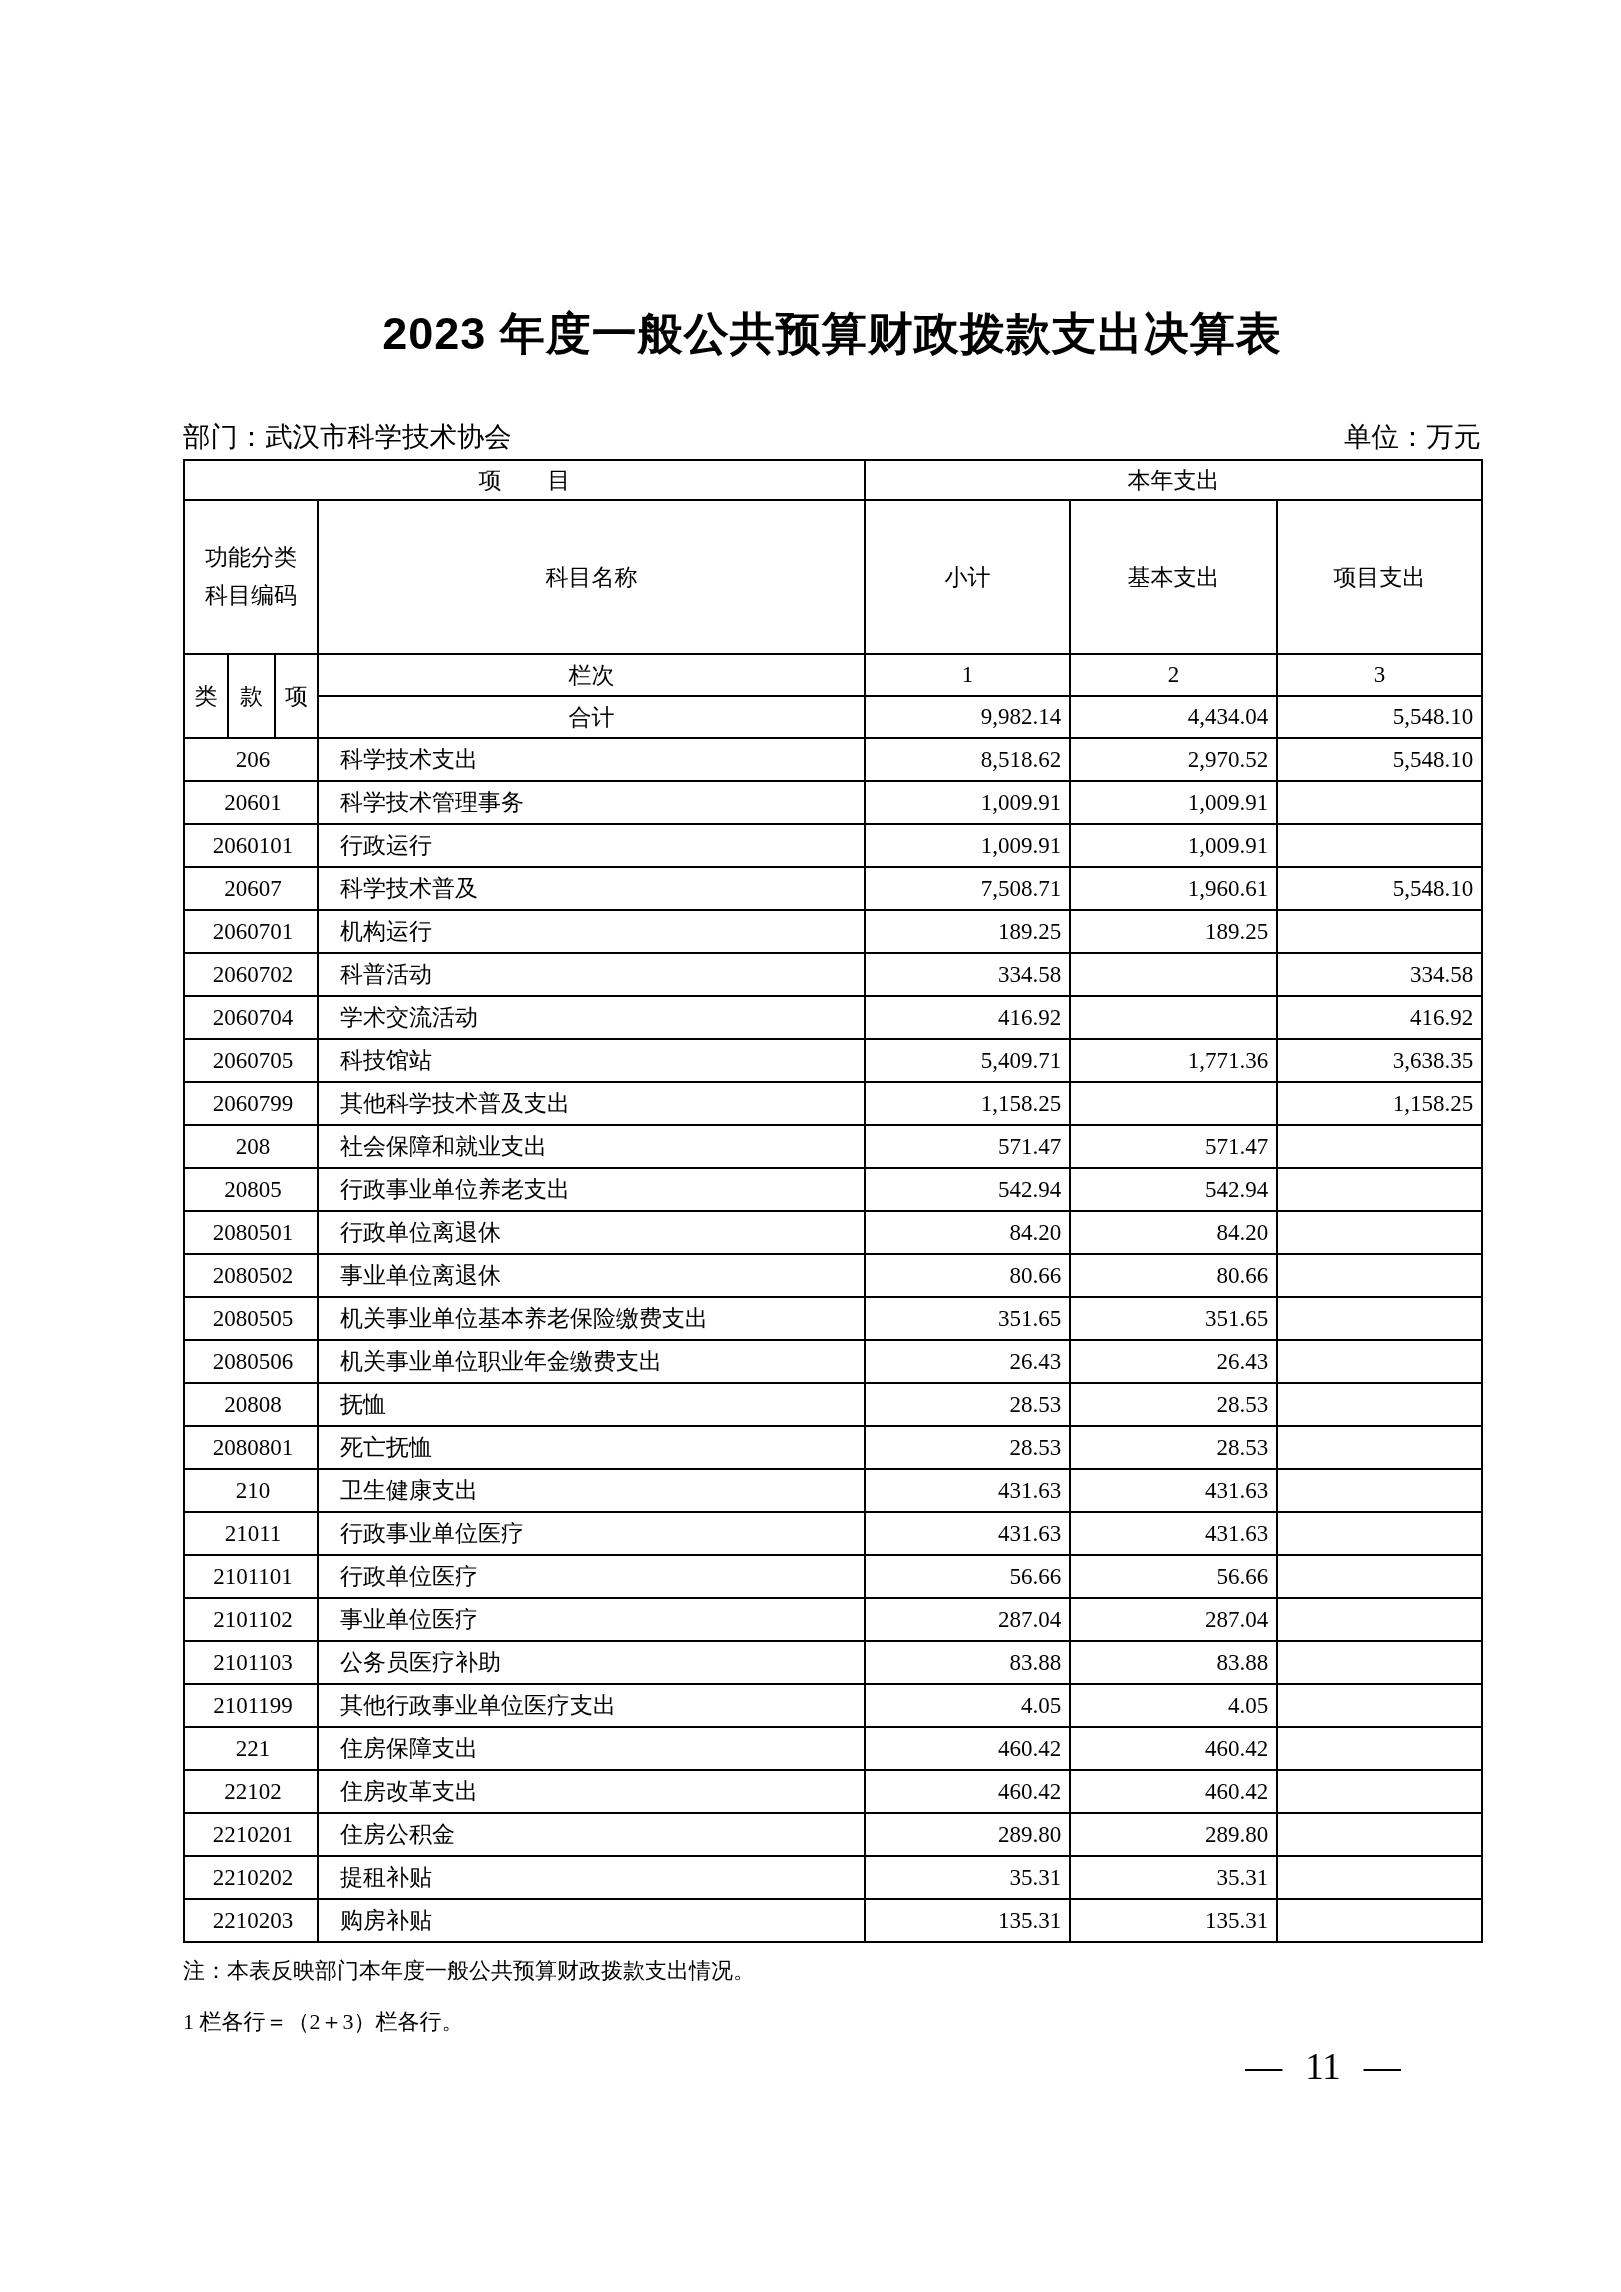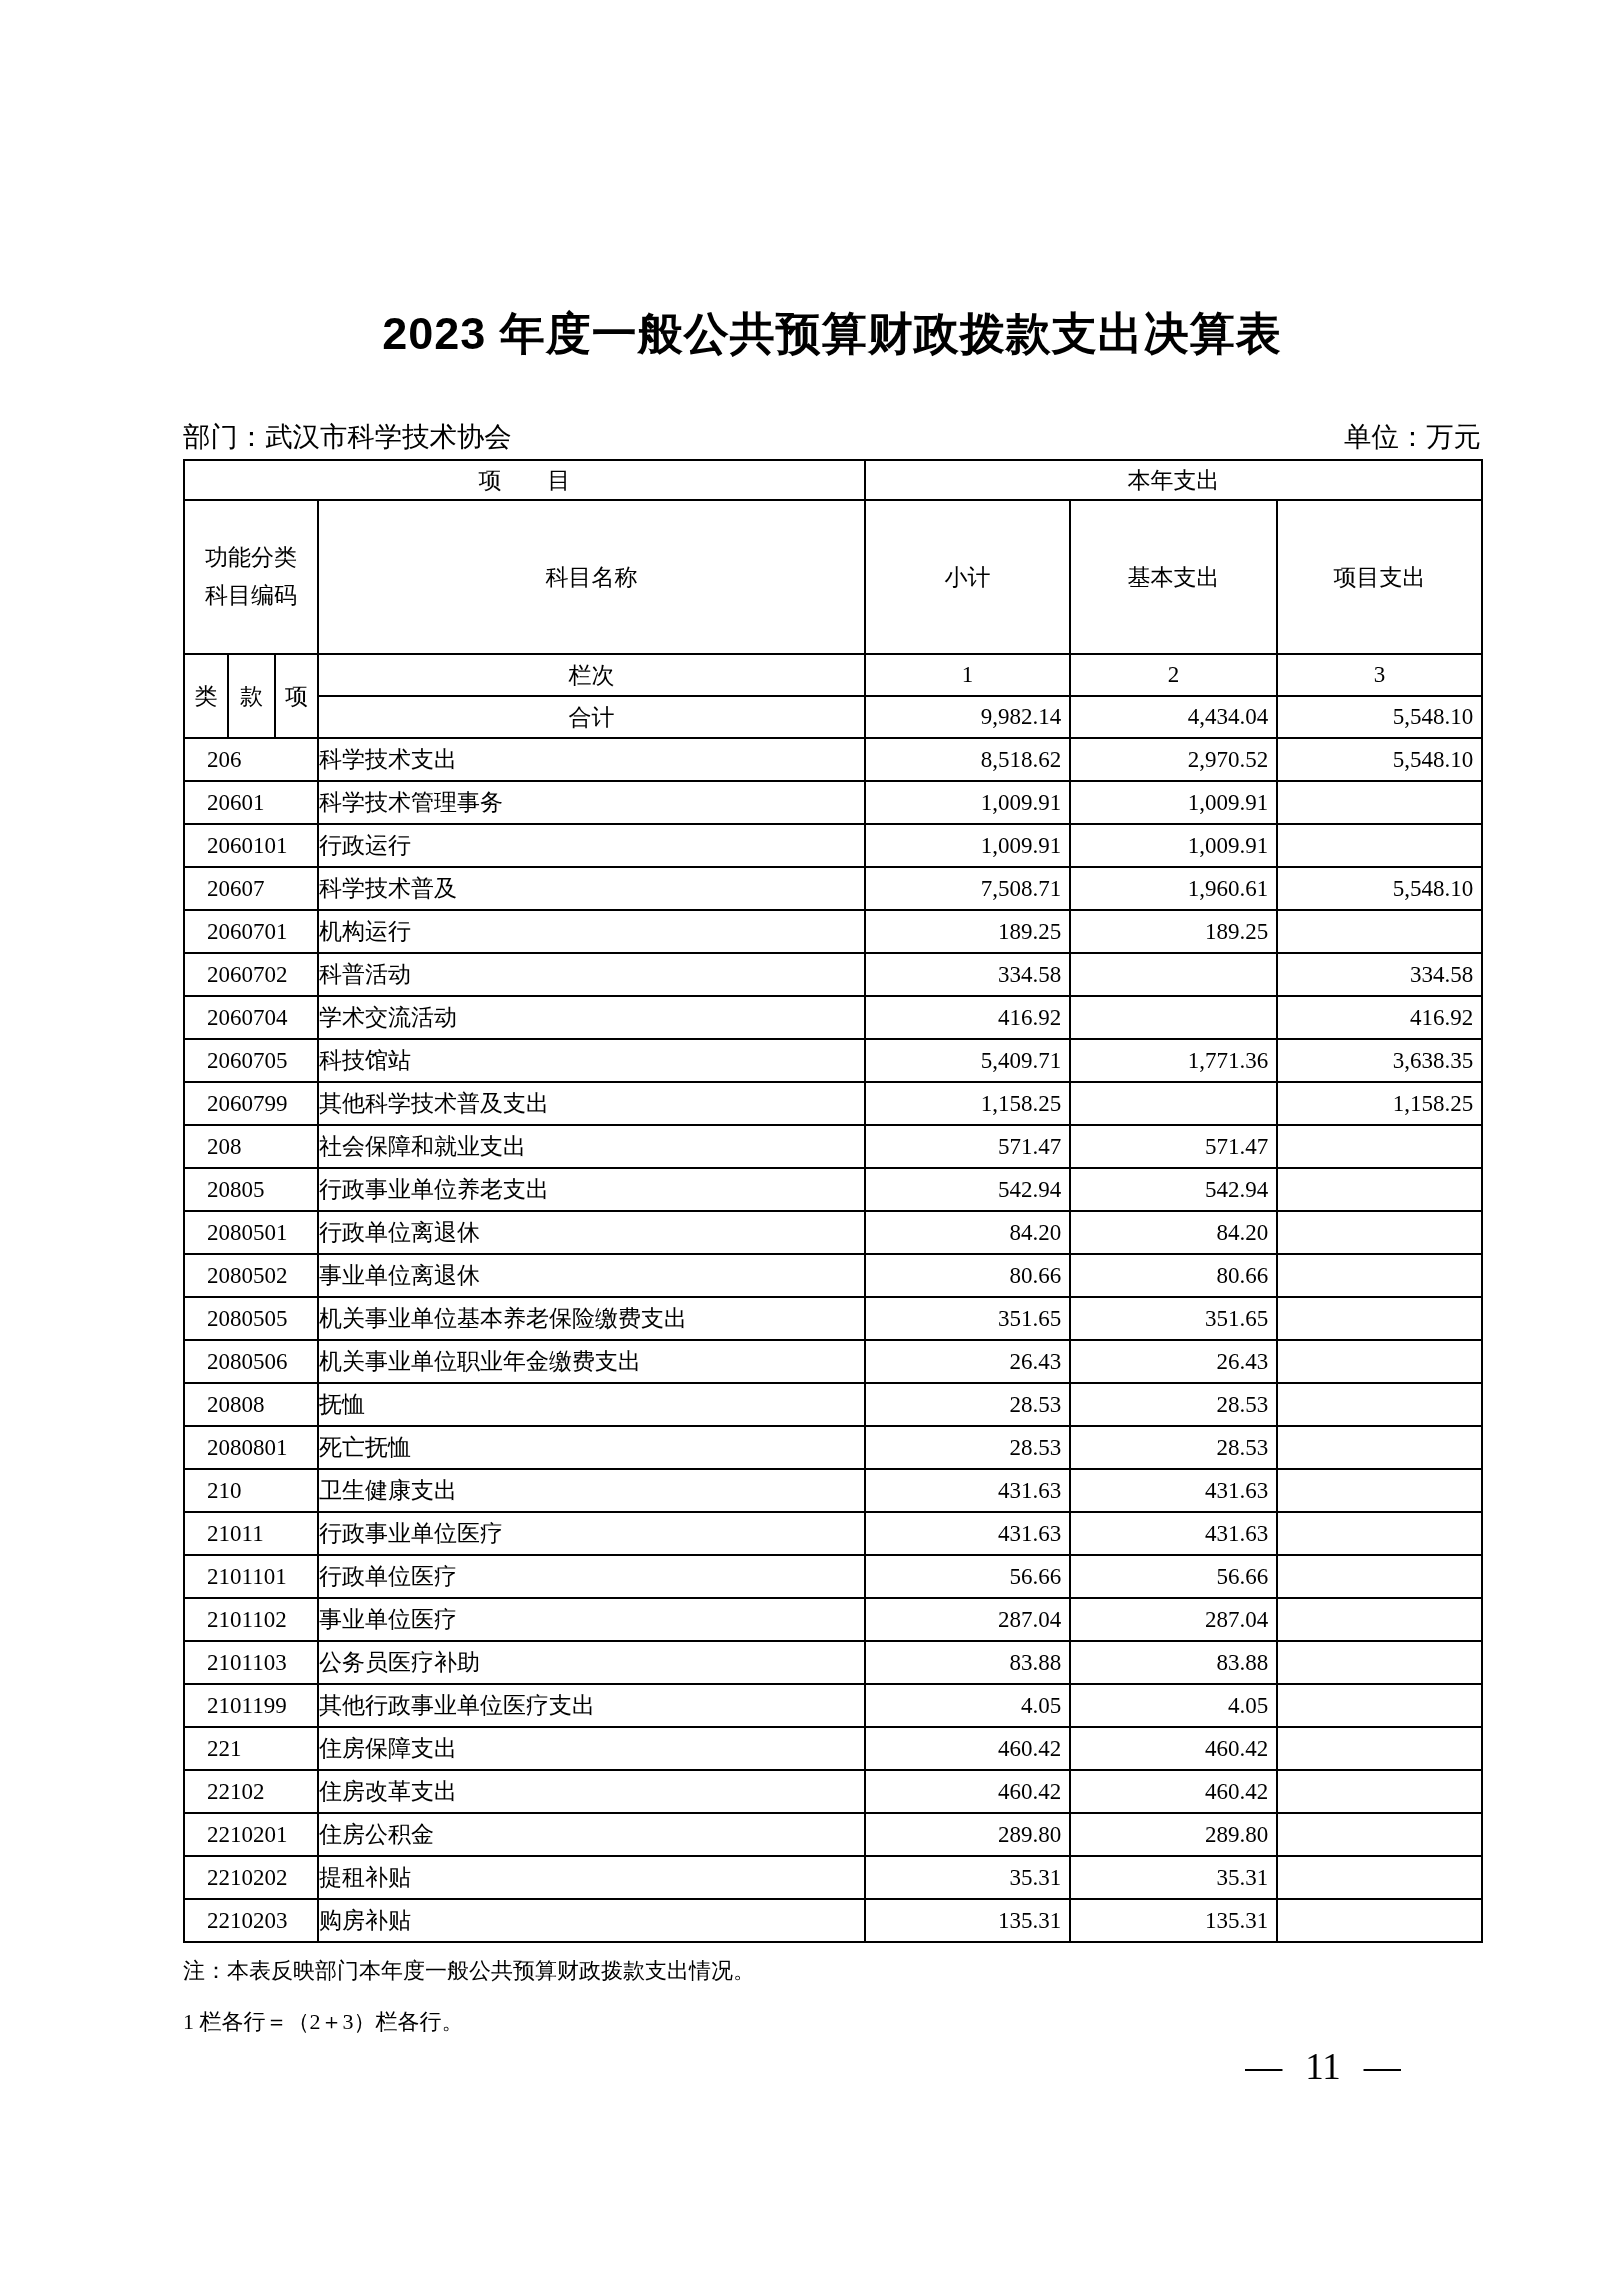--- a/index.html
+++ b/index.html
@@ -50,22 +50,22 @@
   table.budget{border-width:2.9px;}
   td{vertical-align:middle;padding:0;overflow:hidden;}
   tr.r1 td{height:38px;text-align:center;border-bottom-width:2.9px;}
   tr.r2 td{height:152px;text-align:center;border-bottom-width:2px;}
   tr.r3 td{height:40px;text-align:center;}
   tr.r4 td{height:40px;border-bottom-width:2.9px;}
   tbody td{height:41px;border-bottom-width:2px;}
   tbody tr:last-child td{border-bottom-width:2.9px;}
   .code-hdr{white-space:pre-line;line-height:1.65;}
   .item-spaced{letter-spacing:0;}
-  .cell-code{text-align:left;padding-left:22px;}
-  .cell-name{text-align:left;padding-left:0;}
+  .cell-code{text-align:center;padding-left:4px;}
+  .cell-name{text-align:left;padding-left:21px;}
   .cell-name.indent{}
   .cell-num{text-align:right;padding-right:7.8px;}
   .center{text-align:center;}
   tr.bold td{font-weight:normal;}
   .notes{
     position:absolute;
     left:183px; width:1298px;
     font-size:22px;
   }
   .note-1{top:1956px;}

